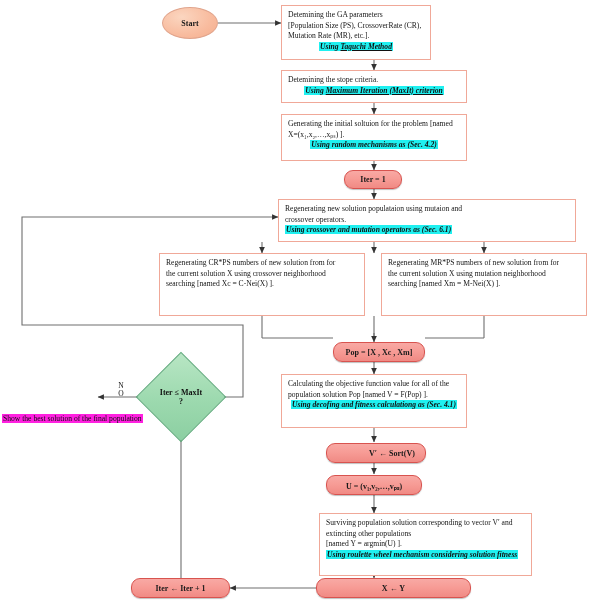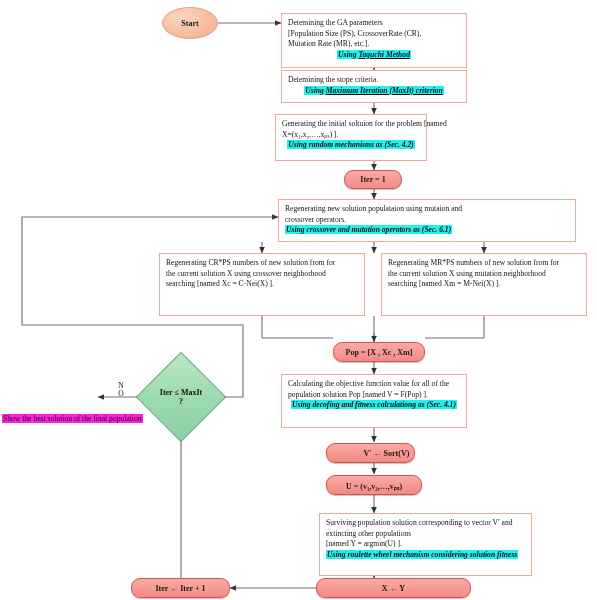--- a/index.html
+++ b/index.html
@@ -135,33 +135,33 @@
 
     <path class="ln-s" d="M149,397 L98,397" marker-end="url(#ah)"></path>
 
     <path class="ln-s" d="M213,397 L243,397 L243,325 L22,325 L22,217 L278,217" marker-end="url(#ah)"></path>
   </svg>
 
   <div class="node ellipse" style="left:162px;top:7px;width:56px;height:32px;">
     <span>Start</span>
   </div>
 
-  <div class="node rect" style="left:281px;top:13px;width:186px;height:55px;">
+  <div class="node rect" style="left:281px;top:5px;width:150px;height:55px;">
     <span class="ln">Detemining  the GA parameters</span>
     <span class="ln">[Population Size (PS), CrossoverRate (CR),</span>
     <span class="ln">Mutation Rate (MR), etc.].</span>
     <span class="ln ctr"><span class="hl"><span>Using </span><u>Taguchi Method</u></span></span>
   </div>
 
   <div class="node rect" style="left:281px;top:70px;width:186px;height:33px;">
     <span class="ln">Detemining  the stope criteria.</span>
     <span class="ln ctr"><span class="hl"><span>Using </span><u>Maximum Iteration (MaxIt) criterion</u></span></span>
   </div>
 
-  <div class="node rect" style="left:275px;top:114px;width:152px;height:47px;">
+  <div class="node rect" style="left:281px;top:114px;width:186px;height:47px;">
     <span class="ln">Generating  the initial  soltuion for the  problem [named</span>
     <span class="ln">X=(x₁,x₂,…,xₚₛ) ].</span>
     <span class="ln ctr"><span class="hl">Using random mechanisms as (Sec. 4.2)</span></span>
   </div>
 
   <div class="node pill" style="left:344px;top:170px;width:58px;height:19px;">
     <span>Iter = 1</span>
   </div>
 
   <div class="node rect" style="left:278px;top:199px;width:298px;height:43px;">
@@ -185,21 +185,21 @@
   <div class="node pill" style="left:333px;top:342px;width:92px;height:20px;">
     <span>Pop = [X , Xc , Xm]</span>
   </div>
 
   <div class="node rect" style="left:281px;top:374px;width:186px;height:54px;">
     <span class="ln">Calculating the objective function value for all of the</span>
     <span class="ln">population solution Pop [named V = F(Pop) ].</span>
     <span class="ln ctr" style="white-space:normal;text-align:center;"><span class="hl">Using decofing and fitness calculationg  as  (Sec. 4.1)</span></span>
   </div>
 
-  <div class="node pill" style="left:326px;top:443px;width:89px;height:20px;padding-left:32px;">
+  <div class="node pill" style="left:326px;top:443px;width:100px;height:20px;padding-left:32px;">
     <span>V′ ← Sort(V)</span>
   </div>
 
   <div class="node pill" style="left:326px;top:475px;width:96px;height:20px;">
     <span>U = (v₁,v₂,…,vₚₛ)</span>
   </div>
 
   <div class="node rect" style="left:271px;top:513px;width:213px;height:63px;margin-left:48px;">
     <span class="ln">Surviving  population solution corresponding to vector V′ and</span>
     <span class="ln">extincting other populations</span>

